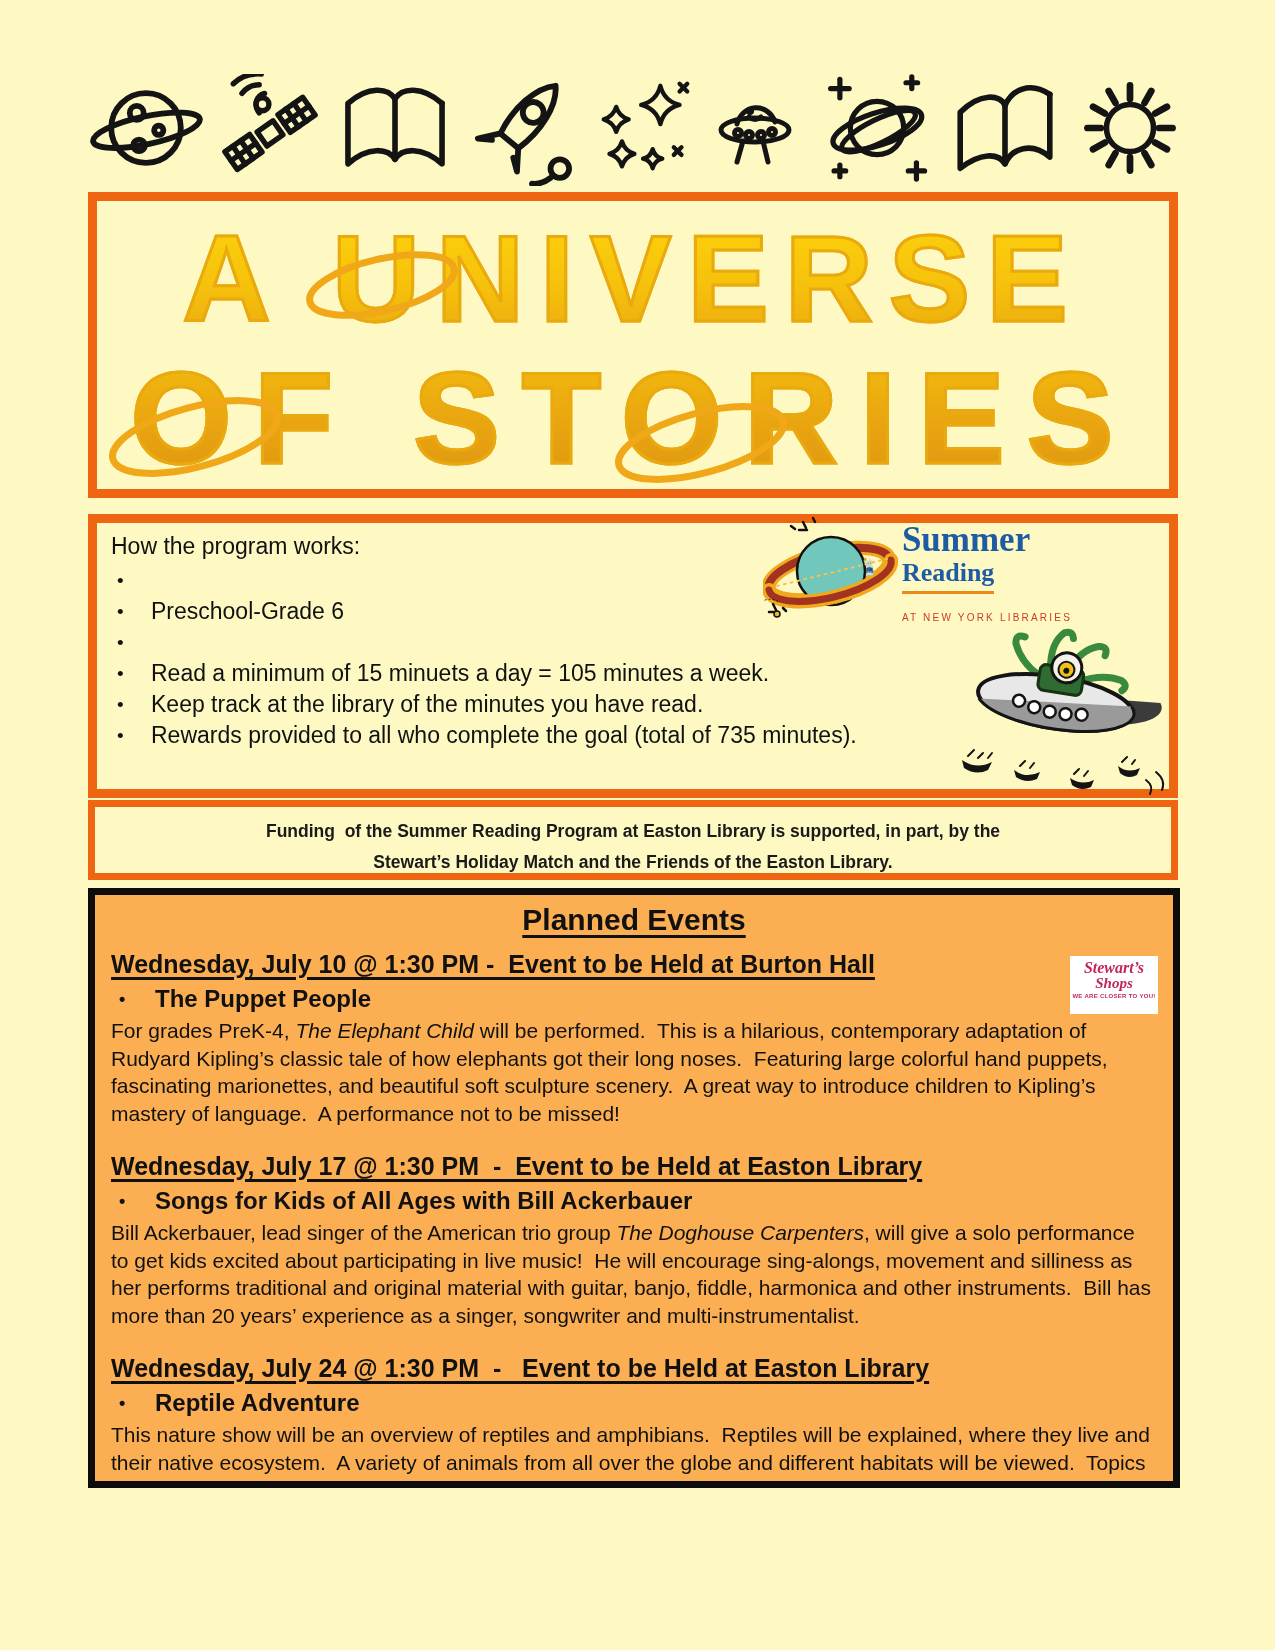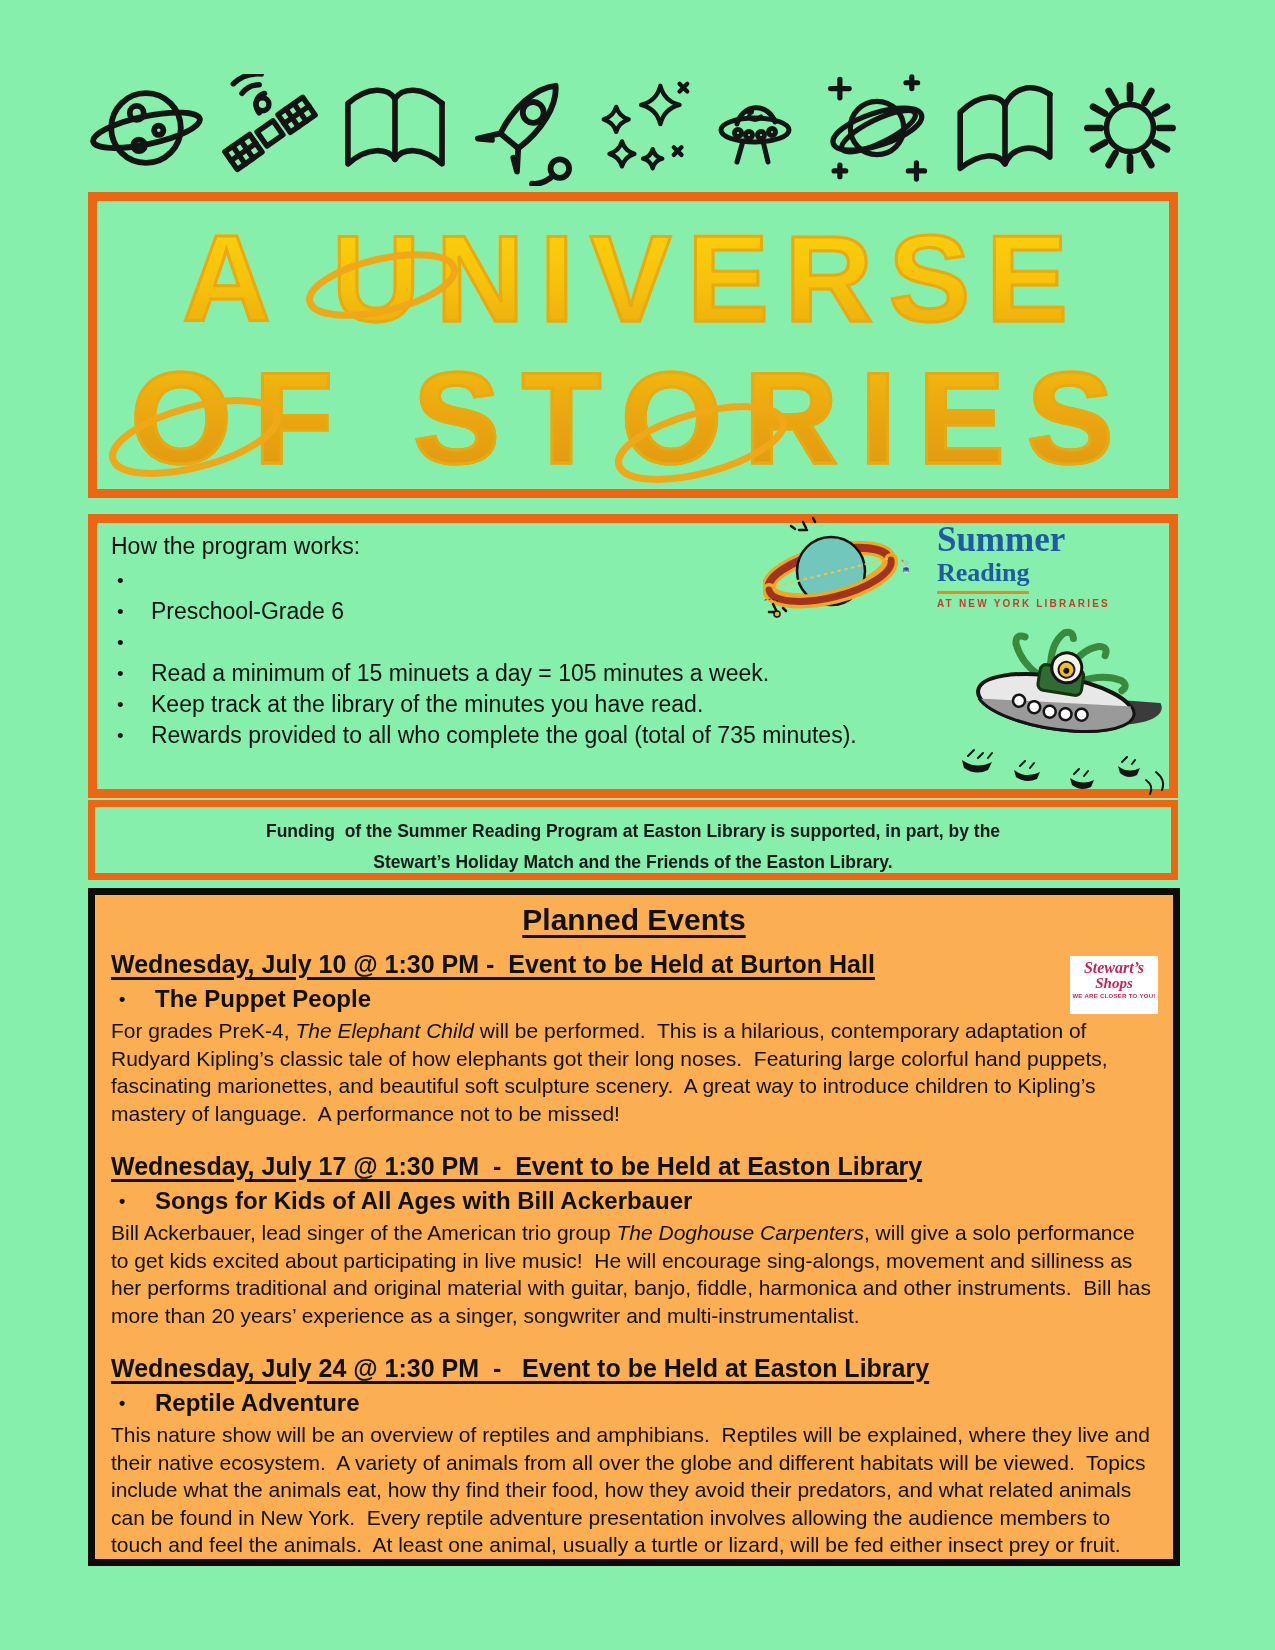--- a/index.html
+++ b/index.html
@@ -1,17 +1,17 @@
 <!DOCTYPE html>
 <html><head>
 <meta charset="utf-8">
 <style>
   html,body { margin:0; padding:0; background:#ffffff; }
   .page {
-    position:relative; width:1275px; height:1650px; background:#86efac;
+    position:relative; width:1275px; height:1650px; background:#fef9c3;
     font-family:"Liberation Sans", sans-serif; color:#111; overflow:hidden;
   }
 
   
   .icons-row {
     position:absolute; left:88px; top:66px; width:1098px; height:124px;
     display:flex; justify-content:space-between; align-items:center;
   }
   .icons-row svg { flex:0 0 auto; }
 
@@ -52,43 +52,43 @@
   .funding-box {
     position:absolute; left:88px; top:800px; width:1090px; height:80px;
     border:7px solid #EE6612; box-sizing:border-box; text-align:center; padding-top:9px;
   }
   .funding-line {
     font-size:17.5px; font-weight:bold; line-height:31px; white-space:pre-wrap; color:#1a1a1a;
   }
 
   
   .events-box {
-    position:absolute; left:88px; top:888px; width:1092px; height:678px;
+    position:absolute; left:88px; top:888px; width:1092px; height:600px;
     background:#FCAF52; border:7px solid #0c0c0c; box-sizing:border-box;
     padding:8px 16px 0 16px; overflow:hidden;
   }
   .events-heading {
     margin:0 0 13px 0; text-align:center; font-size:30px; font-weight:bold;
     text-decoration:underline; text-decoration-thickness:3px; text-underline-offset:5px;
   }
   .event-header {
     margin:0 0 6px 0; font-size:25px; font-weight:bold; white-space:pre-wrap;
     text-decoration:underline; text-decoration-thickness:2.5px; text-underline-offset:4px;
   }
   .event-title { display:flex; margin:0 0 4px 0; font-size:24px; font-weight:bold; line-height:28px; }
   .event-title .bullet-dot { flex:0 0 36px; padding-left:8px; font-size:18px; }
   .event-body { margin:0 0 25px 0; font-size:21px; line-height:27.5px; white-space:pre-wrap; }
 
   
   .saturn-art { position:absolute; left:763px; top:516px; z-index:3; }
-  .sr-logo { position:absolute; left:900px; top:514px; width:210px; height:106px; z-index:3; display:flex;gap:25px; }
+  .sr-logo { position:absolute; left:862px; top:514px; width:210px; height:106px; z-index:3; display:flex;gap:25px; }
   .sr-text { padding-top:10px; }
   .sr-word1 { font-family:"Liberation Serif", serif; font-weight:bold; font-size:35px; line-height:32px; color:#1D5CA4; }
   .sr-word2 { font-family:"Liberation Serif", serif; font-weight:bold; font-size:26px; line-height:33px; color:#1D5CA4; border-bottom:3px solid #E98A1C; display:inline-block; padding-bottom:2px; }
-  .sr-sub { font-size:10px; font-weight:bold; letter-spacing:2.2px; color:#CE3A2A; margin-top:4px; white-space:nowrap; }
+  .sr-sub { font-size:10px; font-weight:normal; letter-spacing:2.2px; color:#CE3A2A; margin-top:18px; white-space:nowrap; }
   .ufo-art { position:absolute; left:922px; top:620px; z-index:4; }
   .stewarts-logo {
     position:absolute; left:1070px; top:956px; width:88px; height:58px; z-index:5;
     background:#ffffff; text-align:center; box-sizing:border-box; padding-top:4px;
   }
   .stw-line { font-family:"Liberation Serif", serif; font-style:italic; font-weight:bold; color:#C2265A; font-size:16px; line-height:16px; }
   .stw-line2 { font-size:15px; line-height:15px; }
   .stw-tag { font-size:6px; font-weight:bold; color:#C2265A; letter-spacing:0.3px; margin-top:2px; }
 </style>
 </head>

